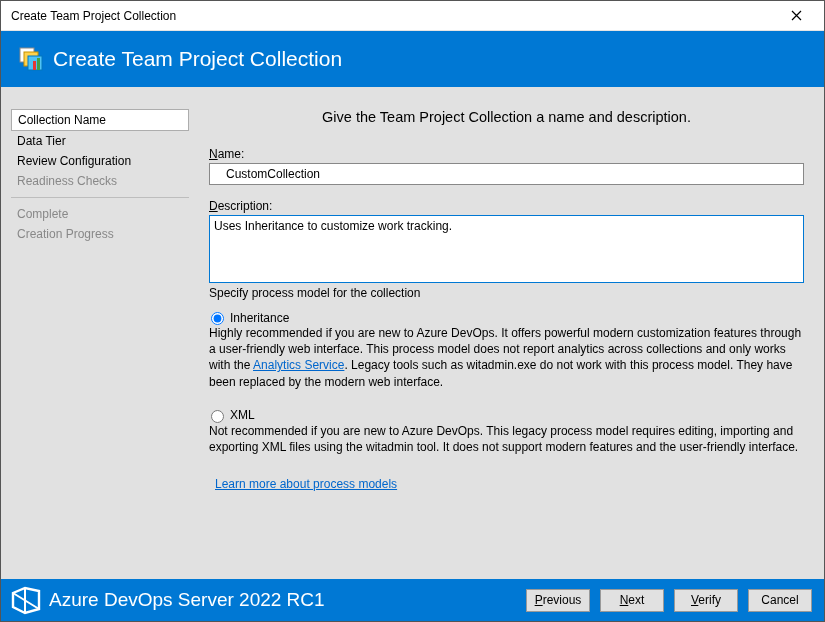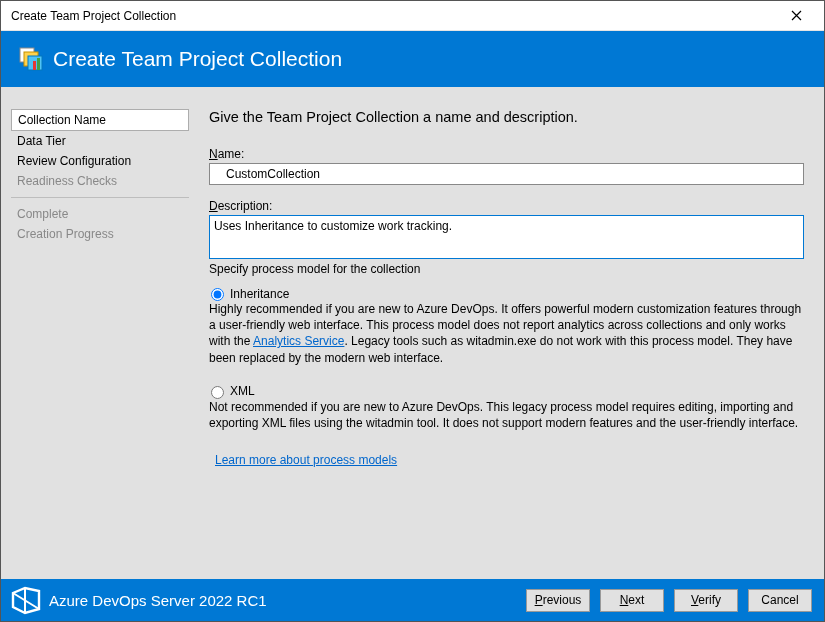--- a/index.html
+++ b/index.html
@@ -71,37 +71,38 @@
     }
     .main {
       flex: 1;
       background: #e1e1e1;
       padding: 22px 20px 10px 10px;
     }
     .main .heading {
       font-size: 14.5px;
       color: #000;
       margin-bottom: 22px;
+      text-align: center;
     }
     .field-label {
       font-size: 12px;
       margin-bottom: 2px;
     }
     .field-label .u { text-decoration: underline; }
     .text-input {
       width: 100%;
       padding: 3px 16px;
       font-family: inherit;
       font-size: 12px;
       border: 1px solid #888;
       background: #fff;
     }
     .text-area {
       width: 100%;
-      height: 44px;
+      height: 68px;
       padding: 3px 4px;
       font-family: inherit;
       font-size: 12px;
       border: 1px solid #0078d4;
       background: #fff;
       resize: none;
     }
     .gap { height: 14px; }
     .section-label {
       font-size: 12px;
@@ -137,21 +138,21 @@
     .block2 { margin-top: 18px; }
     .footer {
       height: 42px;
       background: #0078d4;
       display: flex;
       align-items: center;
       padding: 0 12px 0 8px;
       color: #fff;
     }
     .footer-title {
-      font-size: 15px;
+      font-size: 19px;
       font-weight: 400;
       margin-left: 6px;
       flex: 1;
     }
     .footer-buttons {
       display: flex;
       gap: 10px;
     }
     .footer-buttons button {
       width: 64px;

